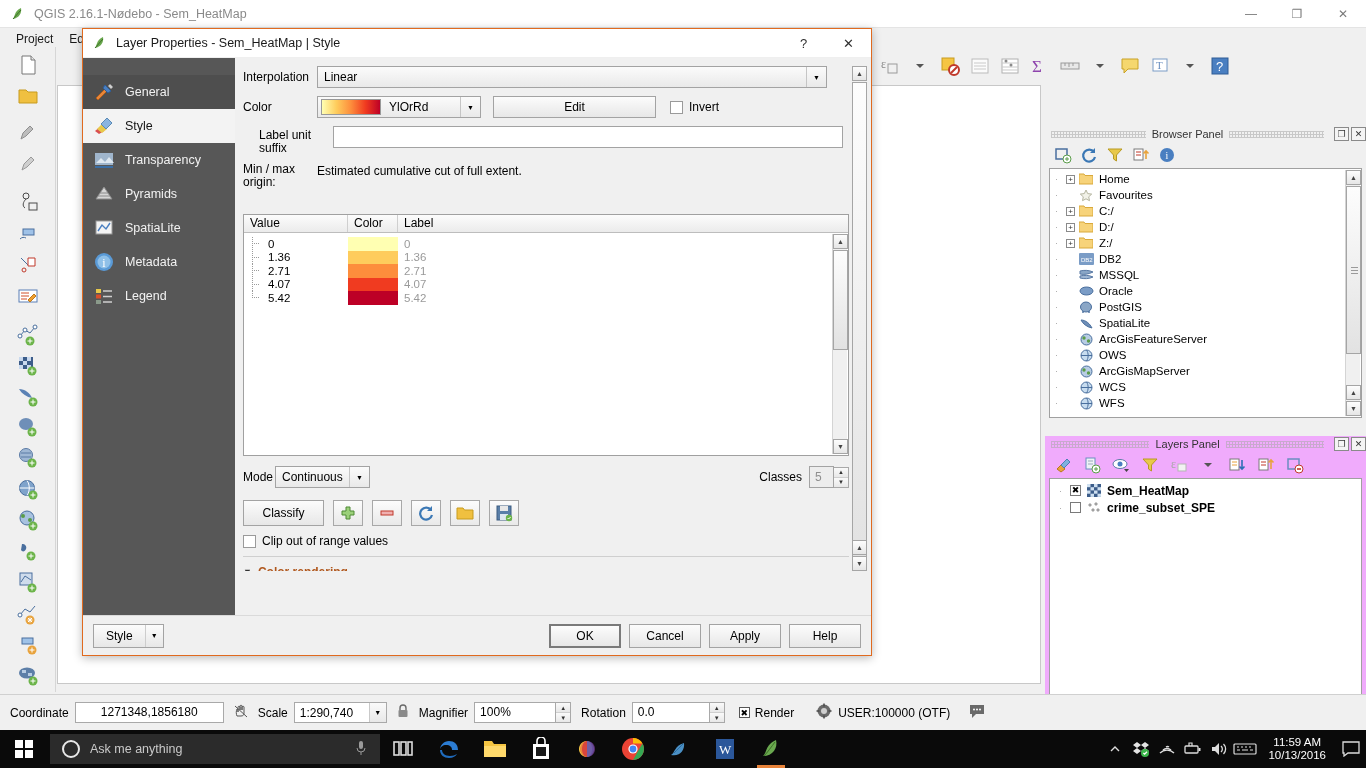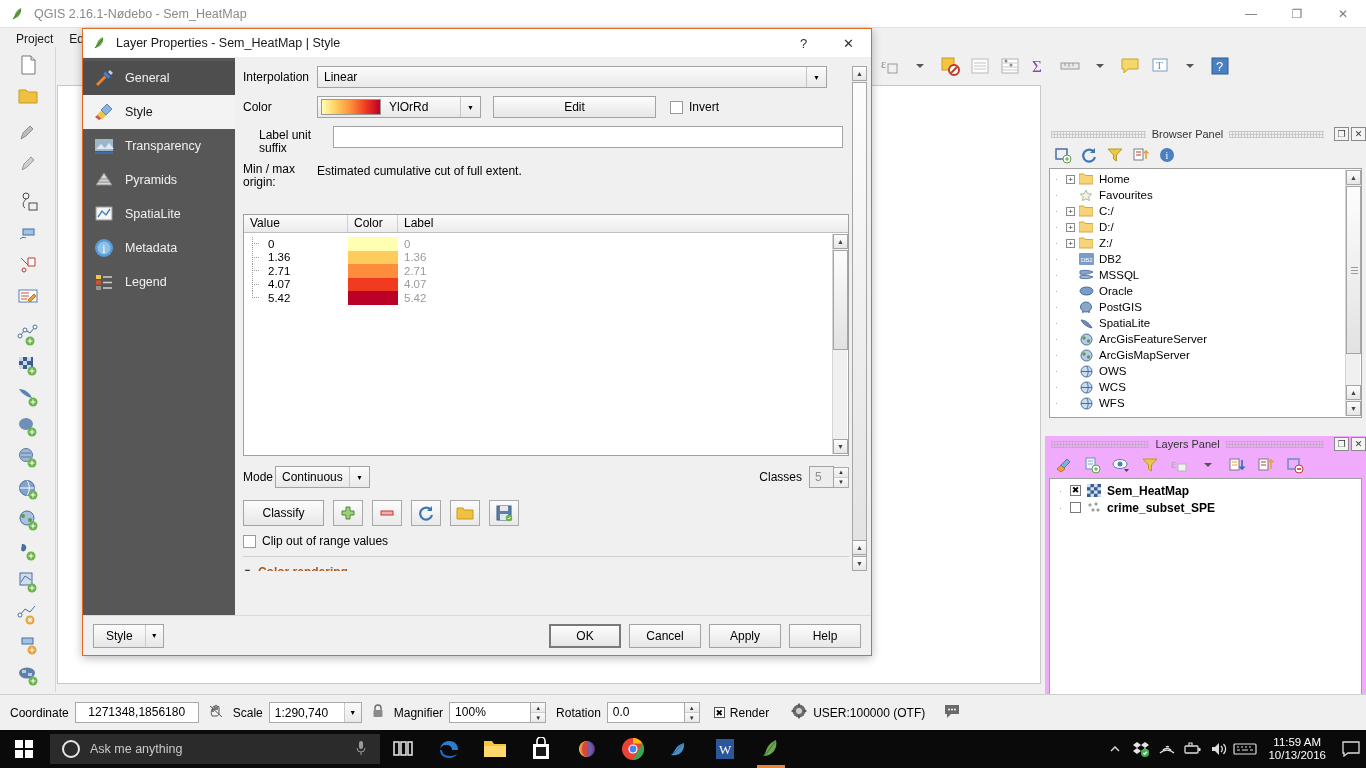--- a/index.html
+++ b/index.html
@@ -125,21 +125,21 @@
     box-shadow:0 2px 9px rgba(0,0,0,.28);
     display:flex; flex-direction:column;
   }
   #dlg-titlebar { height:29px; background:#fff; display:flex; align-items:center; border-bottom:1px solid #efefef; }
   #dlg-titlebar .ic { width:16px; height:16px; margin:0 8px 0 9px; }
   #dlg-title-text { font-size:12.5px; color:#1a1a1a; }
   .dlg-wbtns { margin-left:auto; display:flex; }
   .dlg-wbtn { width:45px; height:29px; display:flex; align-items:center; justify-content:center; font-size:13px; color:#303030; }
 
   #dlg-body { flex:1; display:flex; min-height:0; }
-  #dlg-sidebar { width:152px; background:#575757; flex:0 0 auto; padding-top:3px; }
+  #dlg-sidebar { width:152px; background:#575757; flex:0 0 auto; padding-top:17px; }
   .side-item { height:34px; display:flex; align-items:center; padding-left:10px; color:#f2f2f2; font-size:12.5px; }
   .side-item.dark  { background:#4e4e4e; }
   .side-item.sel   { background:#f3f3f3; color:#151515; }
   .side-ico { width:22px; height:22px; margin-right:10px; display:flex; align-items:center; justify-content:center; flex:0 0 auto; }
 
   #dlg-main { flex:1; min-width:0; position:relative; background:#f0f0f0; padding:8px 4px 0 8px; }
   #dlg-scrollarea { position:absolute; left:8px; right:22px; top:8px; bottom:44px; overflow:hidden; }
 
   .frow { display:flex; align-items:center; margin-bottom:8px; }
   .flabel { width:74px; font-size:12px; flex:0 0 auto; line-height:13px; }
@@ -595,37 +595,37 @@
                 <circle cx="9.5" cy="8" r="1.7" fill="#5a9c4a"></circle>
               </svg>
             </span>
             <span>ArcGisFeatureServer</span>
           </div>
           <div class="tree-row">
             <span class="tree-dots"></span>
             <span class="tree-exp-blank"></span>
             <span class="tree-ico">
               <svg width="15" height="13" viewBox="0 0 15 13">
+                <circle cx="7.5" cy="6.5" r="5.5" fill="#c7dcef" stroke="#4a6f9e"></circle>
+                <path d="M2 6.5h11M7.5 1c2.2 3 2.2 8 0 11" fill="none" stroke="#4a6f9e"></path>
+              </svg>
+            </span>
+            <span>OWS</span>
+          </div>
+          <div class="tree-row">
+            <span class="tree-dots"></span>
+            <span class="tree-exp-blank"></span>
+            <span class="tree-ico">
+              <svg width="15" height="13" viewBox="0 0 15 13">
                 <circle cx="7.5" cy="6.5" r="5.5" fill="#b8cde4" stroke="#4a6f9e"></circle>
                 <circle cx="5" cy="5" r="1.7" fill="#5a9c4a"></circle>
                 <circle cx="9.5" cy="8" r="1.7" fill="#5a9c4a"></circle>
               </svg>
             </span>
             <span>ArcGisMapServer</span>
-          </div>
-          <div class="tree-row">
-            <span class="tree-dots"></span>
-            <span class="tree-exp-blank"></span>
-            <span class="tree-ico">
-              <svg width="15" height="13" viewBox="0 0 15 13">
-                <circle cx="7.5" cy="6.5" r="5.5" fill="#c7dcef" stroke="#4a6f9e"></circle>
-                <path d="M2 6.5h11M7.5 1c2.2 3 2.2 8 0 11" fill="none" stroke="#4a6f9e"></path>
-              </svg>
-            </span>
-            <span>OWS</span>
           </div>
           <div class="tree-row">
             <span class="tree-dots"></span>
             <span class="tree-exp-blank"></span>
             <span class="tree-ico">
               <svg width="15" height="13" viewBox="0 0 15 13">
                 <circle cx="7.5" cy="6.5" r="5.5" fill="#c7dcef" stroke="#4a6f9e"></circle>
                 <path d="M2 6.5h11M7.5 1c2.2 3 2.2 8 0 11" fill="none" stroke="#4a6f9e"></path>
               </svg>
             </span>
@@ -756,21 +756,21 @@
               </svg>
             </span>
             <span class="layer-name">crime_subset_SPE</span>
           </div>
         </div>
     </div>
   </div>
 
   <div id="statusbar">
     <span class="sb-label">Coordinate</span>
-    <span class="sb-input" style="width:124px; text-align:center;">1271348,1856180</span>
+    <span class="sb-input" style="width:149px; text-align:center;">1271348,1856180</span>
     <span style="margin:0 8px;">
       <svg width="18" height="16" viewBox="0 0 18 16">
           <path d="M5 13c-1-2-1-5 0-7 1 0 1 2 1 3V4c0-1 2-1 2 0v3V3c0-1 2-1 2 0v4V4c0-1 2-1 2 0v6c0 2-1 3-3 3z" fill="none" stroke="#555"></path>
           <path d="M3 3l12 11" stroke="#555"></path>
         </svg></span>
     <span class="sb-label" style="margin-left:0;">Scale</span>
     <span class="sb-combo" style="width:93px;">
       <span style="flex:1;">1:290,740</span>
       <span class="arrow">▼</span>
     </span>

